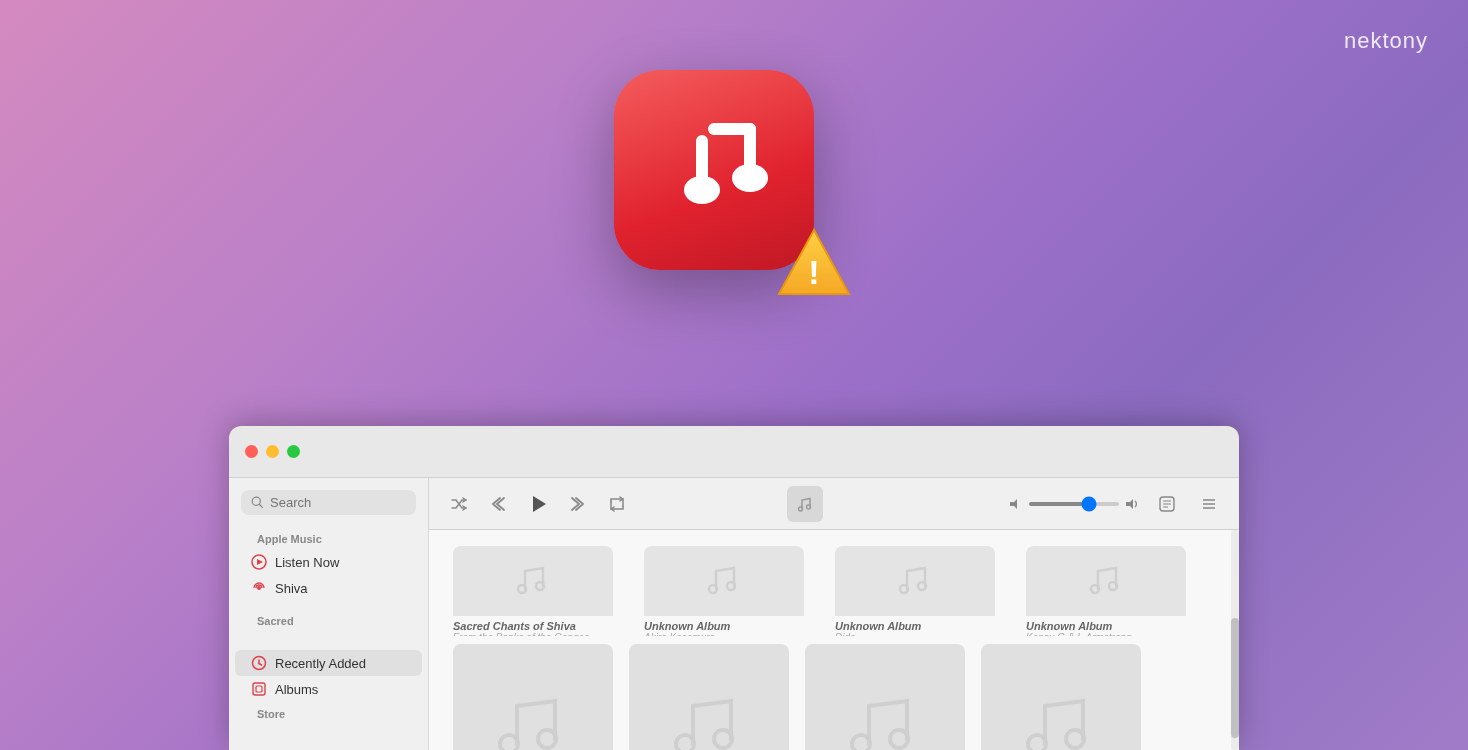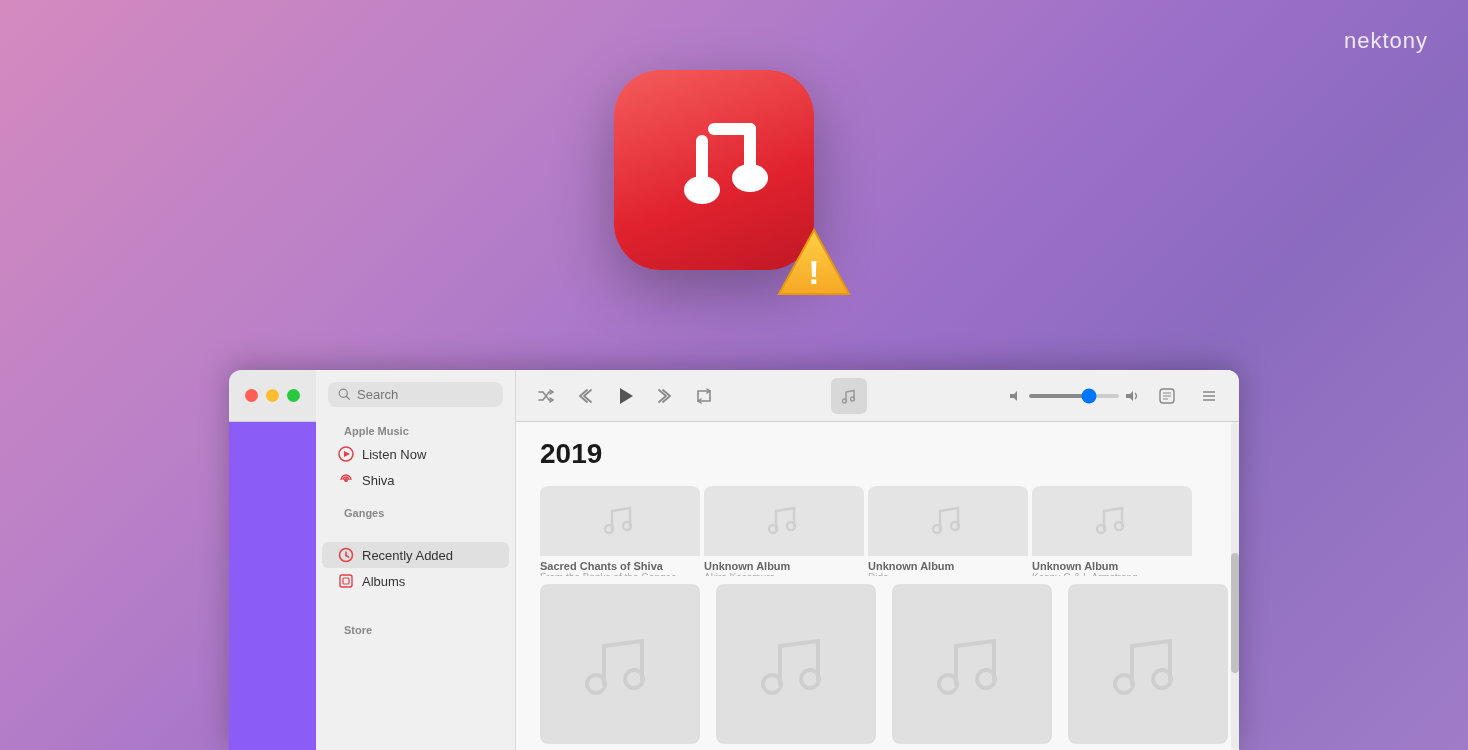--- a/index.html
+++ b/index.html
@@ -60,26 +60,26 @@
       height: 120px;
     }
 
     
     .app-window {
       position: absolute;
       bottom: 0;
       left: 50%;
       transform: translateX(-50%);
       width: 1010px;
-      height: 380px;
-      background: #8b5cf6;
+      height: 324px;
+      background: #a16207;
       border-radius: 12px 12px 0 0;
       box-shadow: 0 -4px 30px rgba(0,0,0,0.25);
       display: flex;
-      flex-direction: row;
+      flex-direction: column;
       overflow: hidden;
       z-index: 5;
     }
 
     
     .title-bar {
       height: 52px;
       background: #e8e8e8;
       border-bottom: 1px solid #d0d0d0;
       display: flex;
@@ -281,25 +281,26 @@
       display: flex;
       align-items: center;
       justify-content: center;
       margin-bottom: 8px;
       overflow: hidden;
     }
 
     
     .albums-top-row {
       display: flex;
-      gap: 4px;
+      gap: 31px;
       margin-bottom: 0px;
       overflow: hidden;
       height: 90px;
       position: relative;
+      font-style: italic;
     }
 
     .album-card-top {
       width: 160px;
       flex-shrink: 0;
     }
 
     .album-art-partial {
       width: 160px;
       height: 70px;
@@ -426,21 +427,21 @@
 
           <svg width="16" height="16" viewBox="0 0 16 16" fill="none">
             <circle cx="8" cy="8" r="2" fill="#e0414a"></circle>
             <path d="M5 8 a3 3 0 0 1 6 0" stroke="#e0414a" stroke-width="1.3" fill="none"></path>
             <path d="M3 8 a5 5 0 0 1 10 0" stroke="#e0414a" stroke-width="1.3" fill="none"></path>
           </svg>
         </div>
         <span>Shiva</span>
       </div>
 
-      <div class="sidebar-section-label" style="margin-top:8px;">Ganges</div>
+      <div class="sidebar-section-label" style="margin-top:8px;">Sacred</div>
       <div class="sidebar-item active">
         <div class="sidebar-item-icon">
 
           <svg width="16" height="16" viewBox="0 0 16 16" fill="none">
             <circle cx="8" cy="8" r="6.5" stroke="#e0414a" stroke-width="1.5"></circle>
             <line x1="8" y1="5" x2="8" y2="8.5" stroke="#e0414a" stroke-width="1.5" stroke-linecap="round"></line>
             <line x1="8" y1="8.5" x2="10.5" y2="10" stroke="#e0414a" stroke-width="1.5" stroke-linecap="round"></line>
           </svg>
         </div>
         <span>Recently Added</span>
@@ -448,21 +449,21 @@
       <div class="sidebar-item">
         <div class="sidebar-item-icon">
           <svg width="16" height="16" viewBox="0 0 16 16" fill="none">
             <rect x="2" y="2" width="12" height="12" rx="2" stroke="#e0414a" stroke-width="1.4"></rect>
             <rect x="5" y="5" width="6" height="6" rx="1" stroke="#e0414a" stroke-width="1.2"></rect>
           </svg>
         </div>
         <span>Albums</span>
       </div>
 
-      <div class="sidebar-section-label" style="margin-top:24px;">Store</div>
+      <div class="sidebar-section-label" style="margin-top:0;">Store</div>
     </div>
 
     <div class="main-content">
 
       <div class="toolbar">
         <div class="toolbar-controls">
 
           <button class="toolbar-btn">
             <svg width="18" height="18" viewBox="0 0 18 18" fill="none">
               <path d="M2 5 L6 5 L12 13 L16 13" stroke="#888" stroke-width="1.5" stroke-linecap="round"></path>
@@ -542,21 +543,20 @@
             <svg width="18" height="18" viewBox="0 0 18 18" fill="none">
               <line x1="3" y1="5" x2="15" y2="5" stroke="#888" stroke-width="1.5"></line>
               <line x1="3" y1="9" x2="15" y2="9" stroke="#888" stroke-width="1.5"></line>
               <line x1="3" y1="13" x2="15" y2="13" stroke="#888" stroke-width="1.5"></line>
             </svg>
           </button>
         </div>
       </div>
 
       <div class="content-area">
-        <div class="content-year">2019</div>
 
         <div class="albums-top-row">
 
           <div class="album-card-top">
             <div class="album-art-partial" style="background:#e4e4e4; align-items:center; justify-content:center;">
               <svg width="40" height="40" viewBox="0 0 40 40" fill="none" class="music-note-placeholder">
                 <path d="M12 30 L12 12 L30 9 L30 27" stroke="#aaa" stroke-width="2.5" fill="none" stroke-linecap="round"></path>
                 <circle cx="9" cy="30" r="4" stroke="#aaa" stroke-width="2.5"></circle>
                 <circle cx="27" cy="27" r="4" stroke="#aaa" stroke-width="2.5"></circle>
               </svg>

